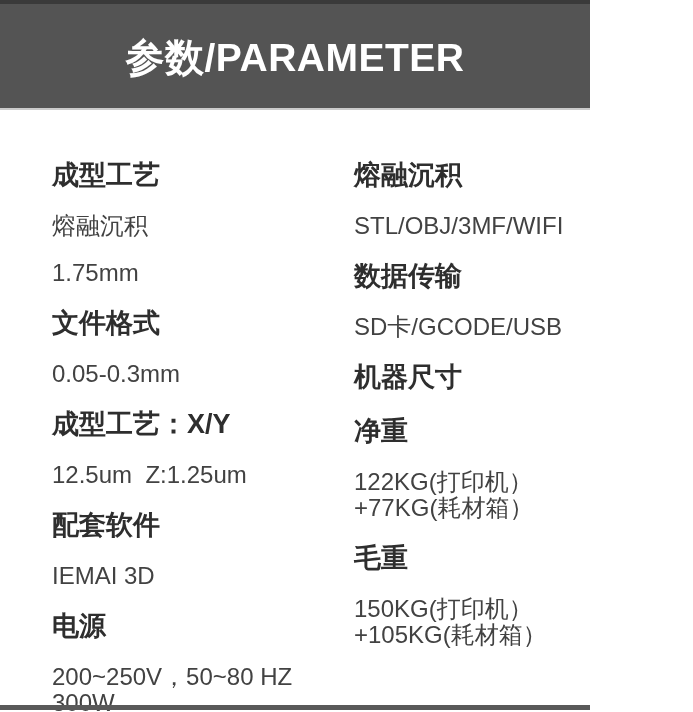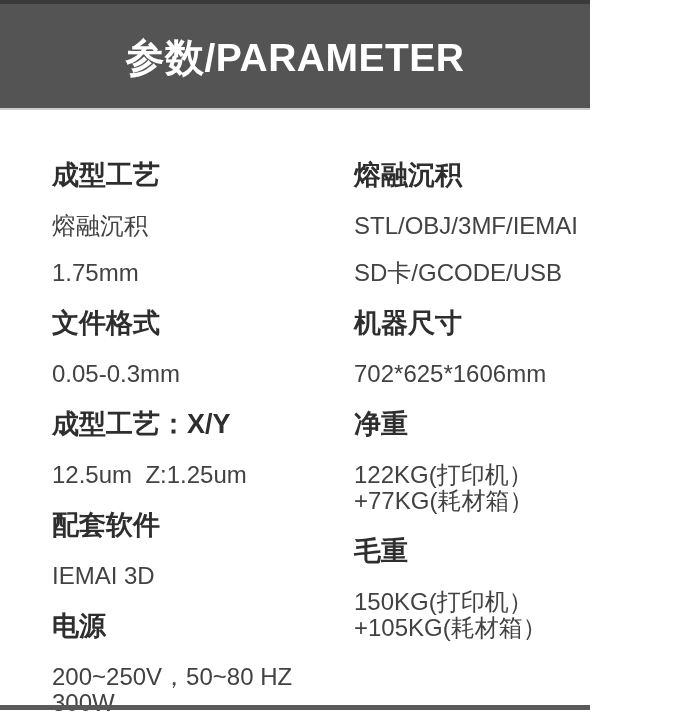--- a/index.html
+++ b/index.html
@@ -108,28 +108,28 @@
           <div class="spec-value">IEMAI 3D</div>
         </div>
         <div class="spec-item">
           <div class="spec-label">电源</div>
           <div class="spec-value">200~250V，50~80 HZ 300W</div>
         </div>
       </section>
     <section class="col" id="col-right">
         <div class="spec-item">
           <div class="spec-label">熔融沉积</div>
-          <div class="spec-value">STL/OBJ/3MF/IEMAI</div>
+          <div class="spec-value">STL/OBJ/3MF/WIFI</div>
         </div>
         <div class="spec-item">
+          <div class="spec-label">数据传输</div>
           <div class="spec-value">SD卡/GCODE/USB</div>
         </div>
         <div class="spec-item">
           <div class="spec-label">机器尺寸</div>
-          <div class="spec-value">702*625*1606mm</div>
         </div>
         <div class="spec-item">
           <div class="spec-label">净重</div>
           <div class="spec-value">122KG(打印机） +77KG(耗材箱）</div>
         </div>
         <div class="spec-item">
           <div class="spec-label">毛重</div>
           <div class="spec-value">150KG(打印机） +105KG(耗材箱）</div>
         </div>
       </section>

